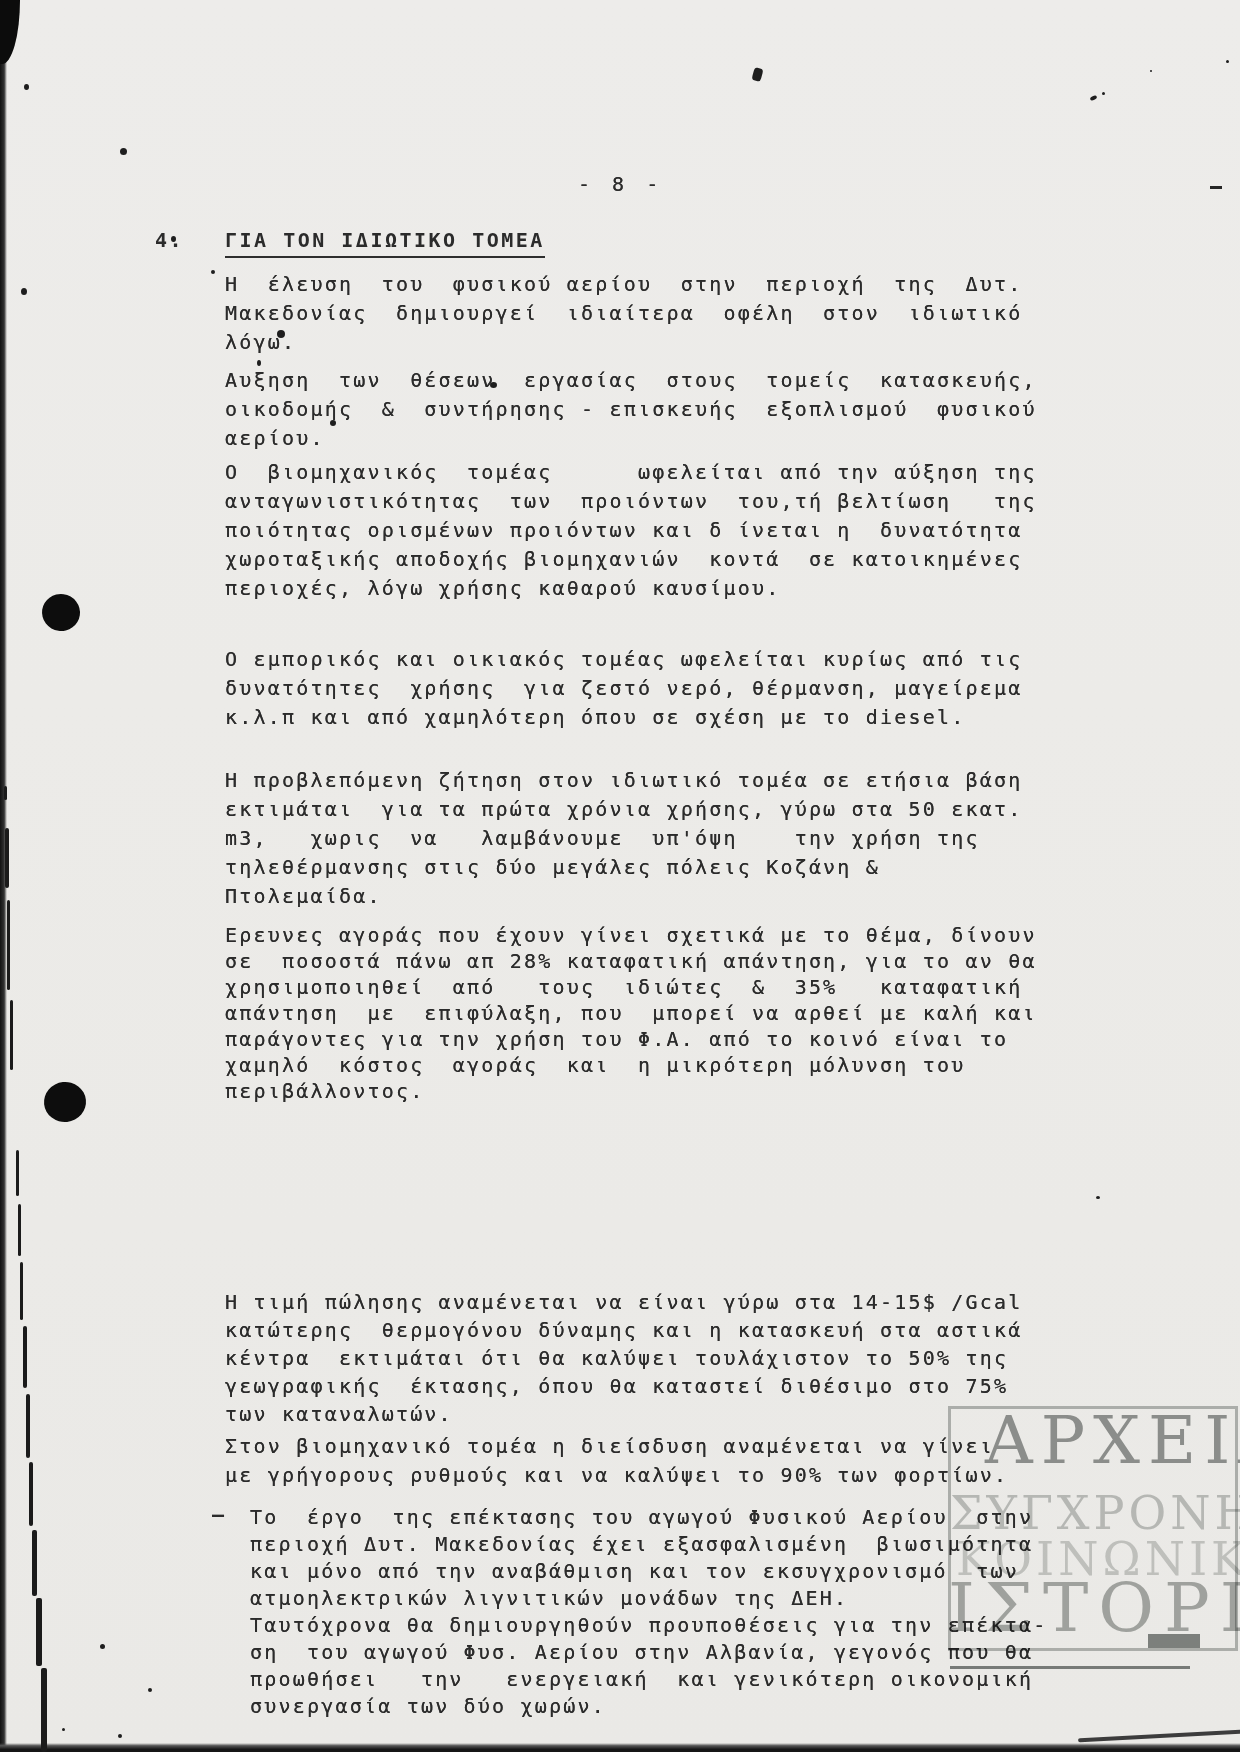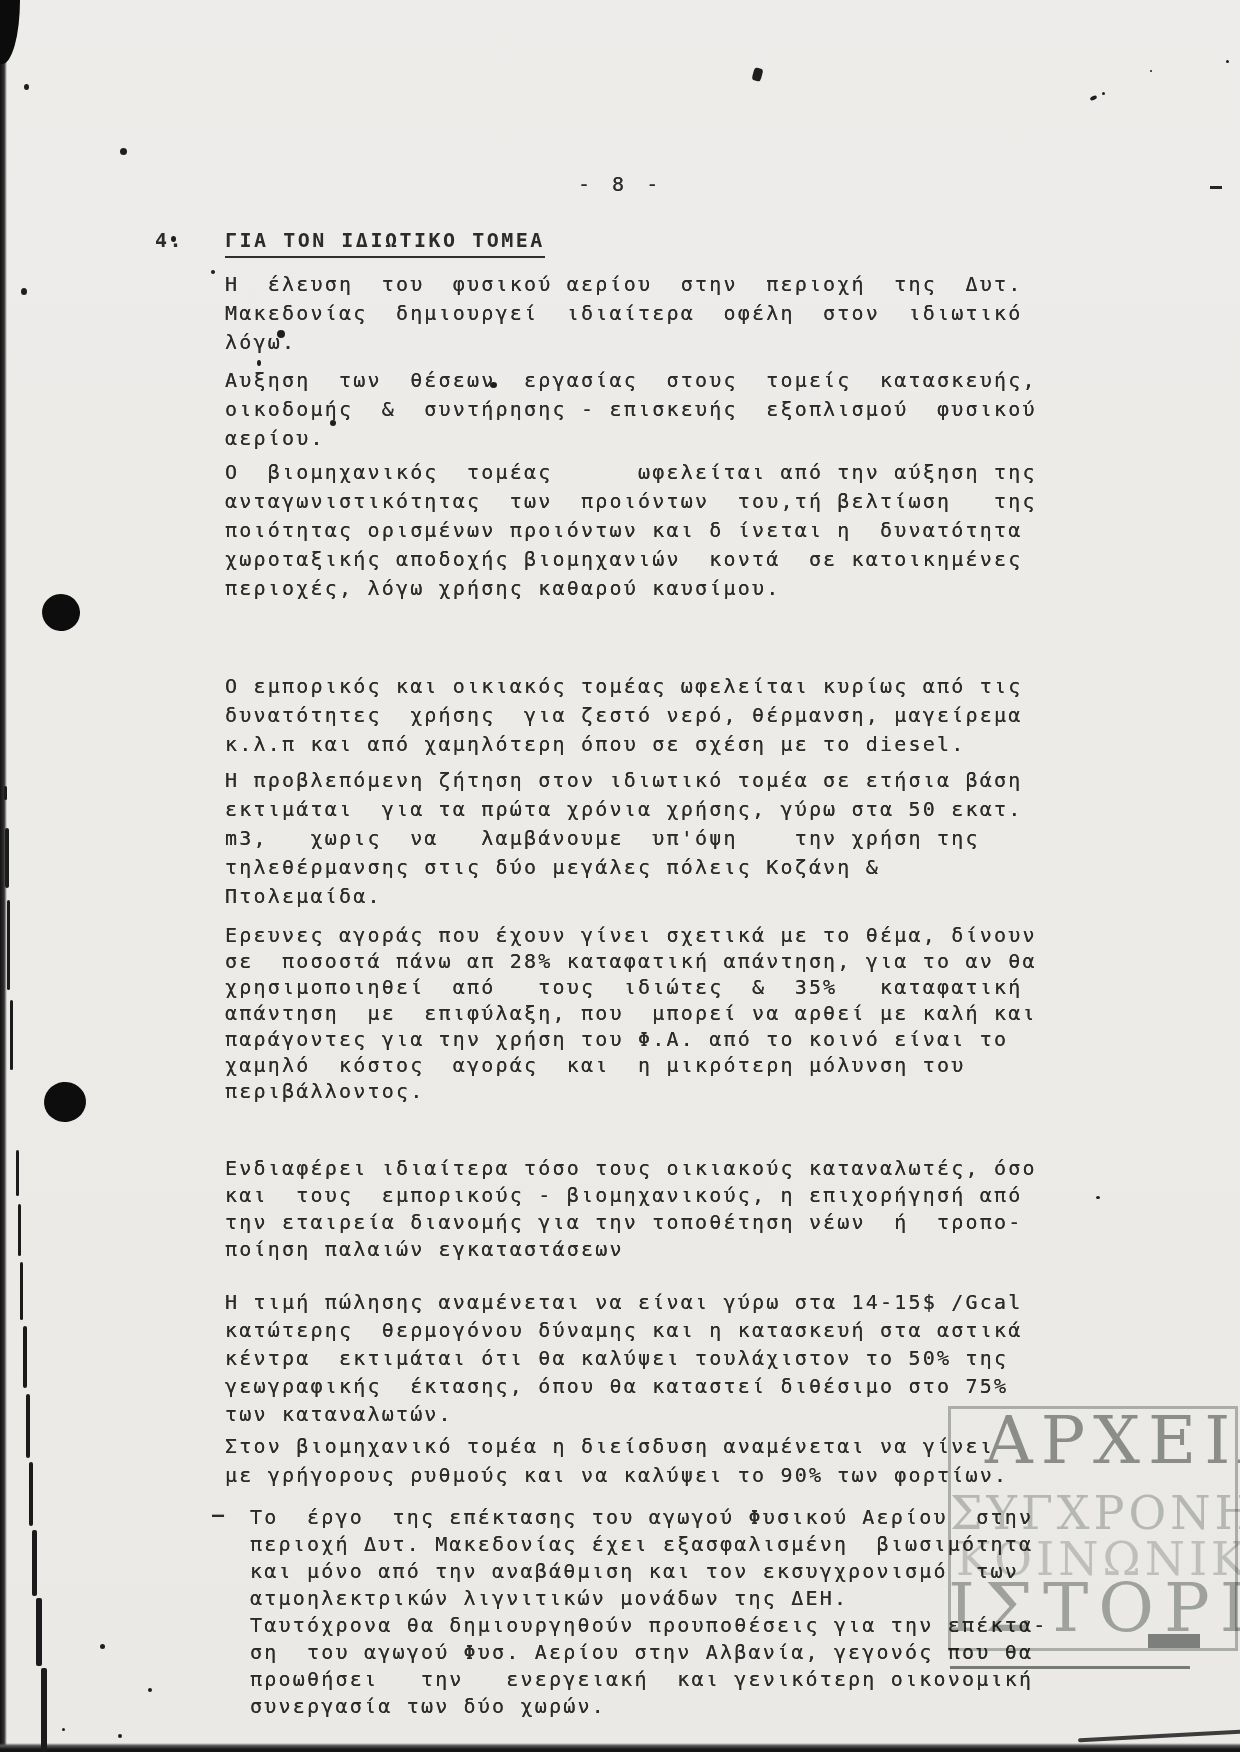--- a/index.html
+++ b/index.html
@@ -75,46 +75,40 @@
       <div class="line">οικοδομής  &amp;  συντήρησης - επισκευής  εξοπλισμού  φυσικού</div>
       <div class="line">αερίου.</div>
     </div>
   <div class="para" style="top:458px">
       <div class="line">Ο  βιομηχανικός  τομέας      ωφελείται από την αύξηση της</div>
       <div class="line">ανταγωνιστικότητας  των  προιόντων  του,τή βελτίωση   της</div>
       <div class="line">ποιότητας ορισμένων προιόντων και δ ίνεται η  δυνατότητα</div>
       <div class="line">χωροταξικής αποδοχής βιομηχανιών  κοντά  σε κατοικημένες</div>
       <div class="line">περιοχές, λόγω χρήσης καθαρού καυσίμου.</div>
     </div>
-  <div class="para" style="top:672px">
+  <div class="para" style="top:645px">
       <div class="line">Ο εμπορικός και οικιακός τομέας ωφελείται κυρίως από τις</div>
       <div class="line">δυνατότητες  χρήσης  για ζεστό νερό, θέρμανση, μαγείρεμα</div>
       <div class="line">κ.λ.π και από χαμηλότερη όπου σε σχέση με το diesel.</div>
     </div>
   <div class="para" style="top:766px">
       <div class="line">Η προβλεπόμενη ζήτηση στον ιδιωτικό τομέα σε ετήσια βάση</div>
       <div class="line">εκτιμάται  για τα πρώτα χρόνια χρήσης, γύρω στα 50 εκατ.</div>
       <div class="line">m3,   χωρις  να   λαμβάνουμε  υπ'όψη    την χρήση της</div>
       <div class="line">τηλεθέρμανσης στις δύο μεγάλες πόλεις Κοζάνη &amp;</div>
       <div class="line">Πτολεμαίδα.</div>
     </div>
   <div class="para" style="top:922px;--lh:26px">
       <div class="line">Ερευνες αγοράς που έχουν γίνει σχετικά με το θέμα, δίνουν</div>
       <div class="line">σε  ποσοστά πάνω απ 28% καταφατική απάντηση, για το αν θα</div>
       <div class="line">χρησιμοποιηθεί  από   τους  ιδιώτες  &amp;  35%   καταφατική</div>
       <div class="line">απάντηση  με  επιφύλαξη, που  μπορεί να αρθεί με καλή και</div>
       <div class="line">παράγοντες για την χρήση του Φ.Α. από το κοινό είναι το</div>
       <div class="line">χαμηλό  κόστος  αγοράς  και  η μικρότερη μόλυνση του</div>
       <div class="line">περιβάλλοντος.</div>
-    </div>
-  <div class="para" style="top:1155px;--lh:27px">
-      <div class="line">Ενδιαφέρει ιδιαίτερα τόσο τους οικιακούς καταναλωτές, όσο</div>
-      <div class="line">και  τους  εμπορικούς - βιομηχανικούς, η επιχορήγησή από</div>
-      <div class="line">την εταιρεία διανομής για την τοποθέτηση νέων  ή  τροπο-</div>
-      <div class="line">ποίηση παλαιών εγκαταστάσεων</div>
     </div>
   <div class="para" style="top:1288px;--lh:28px">
       <div class="line">Η τιμή πώλησης αναμένεται να είναι γύρω στα 14-15$ /Gcal</div>
       <div class="line">κατώτερης  θερμογόνου δύναμης και η κατασκευή στα αστικά</div>
       <div class="line">κέντρα  εκτιμάται ότι θα καλύψει τουλάχιστον το 50% της</div>
       <div class="line">γεωγραφικής  έκτασης, όπου θα καταστεί διθέσιμο στο 75%</div>
       <div class="line">των καταναλωτών.</div>
     </div>
   <div class="para" style="top:1432px">
       <div class="line">Στον βιομηχανικό τομέα η διείσδυση αναμένεται να γίνει</div>

